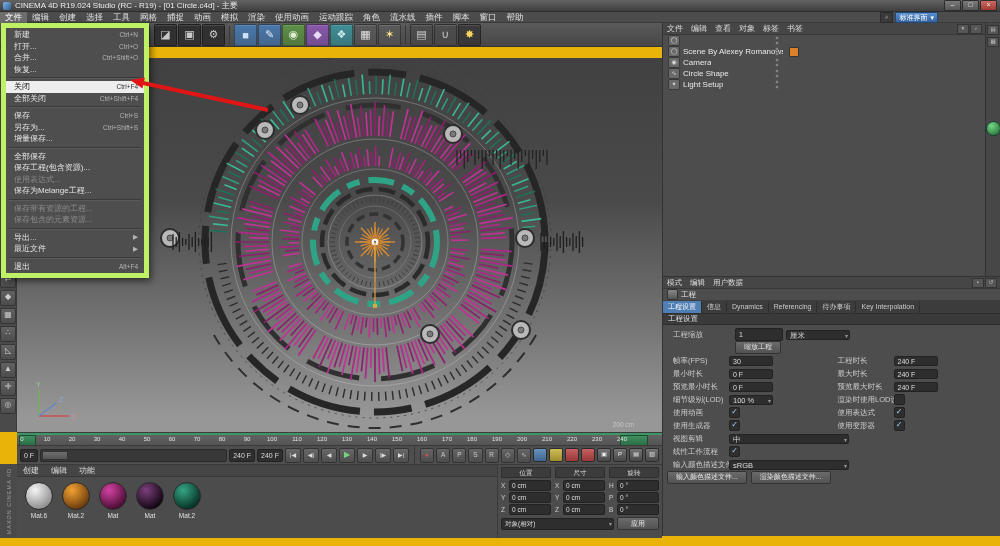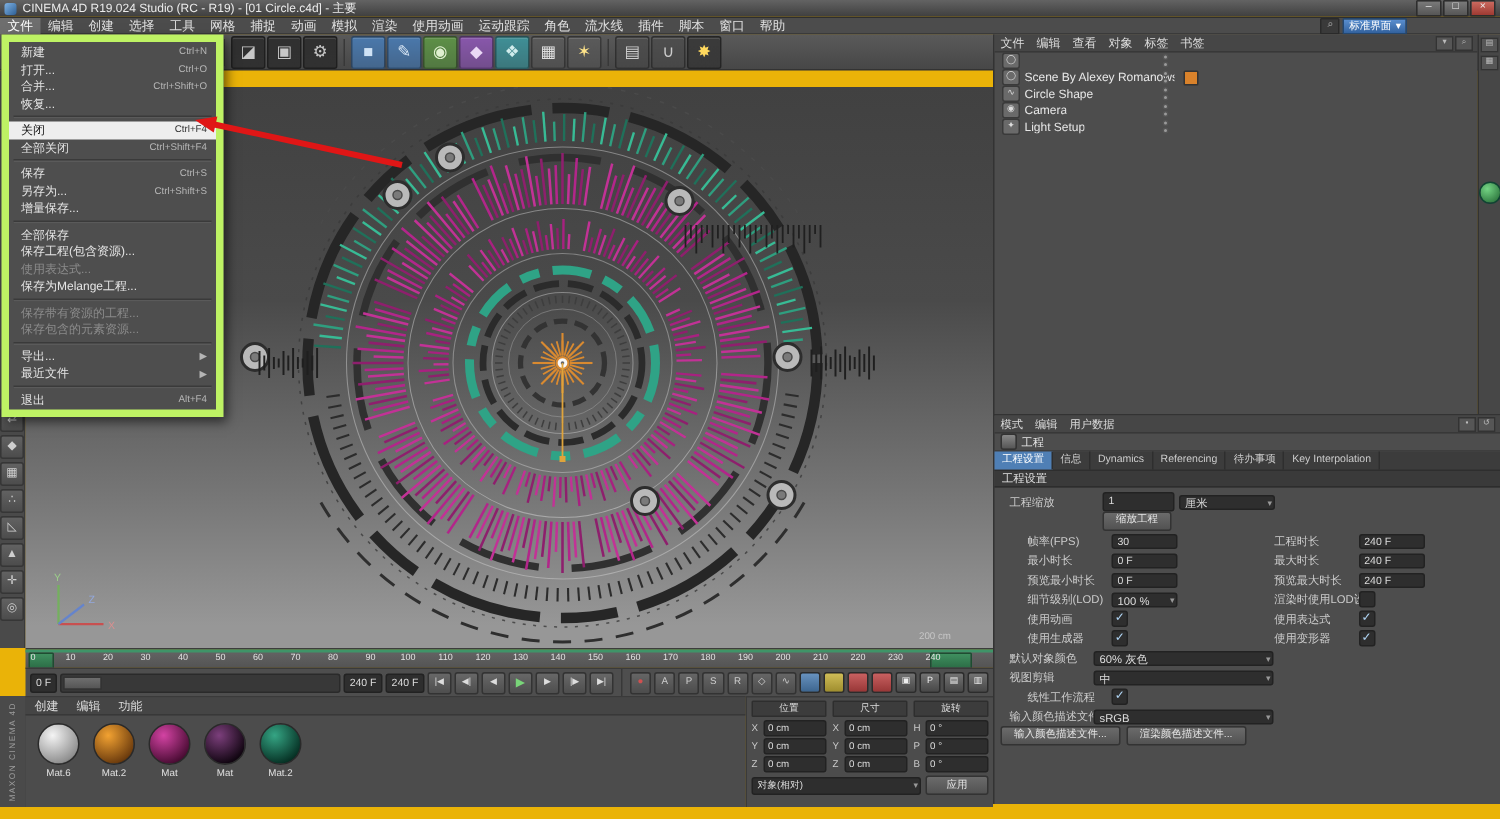--- a/index.html
+++ b/index.html
@@ -109,21 +109,21 @@
   #am-object{height:11px;display:flex;align-items:center;gap:3px;padding-left:4px;border-bottom:1px solid #3e3e3e;color:#e5e5e5;}
   .am-obj-icon{width:9px;height:9px;background:linear-gradient(#888,#555);border:1px solid #333;border-radius:2px;}
   #am-tabs{height:12px;display:flex;background:#3c3c3c;border-bottom:1px solid #2e2e2e;}
   .am-tab{padding:0 5px;line-height:12px;font-size:7px;color:#ccc;border-right:1px solid #2e2e2e;white-space:nowrap;}
   .am-tab.active{background:#4f7fb5;color:#fff;}
   #am-section{height:10px;background:#3a3a3a;border-bottom:1px solid #2d2d2d;line-height:10px;padding-left:5px;color:#e0e0e0;}
   #am-body{padding:3px 4px;}
   .ar{display:flex;align-items:center;height:13px;}
   .ar .lab{color:#ccc;white-space:nowrap;overflow:hidden;}
   .cell{display:flex;align-items:center;width:50%;}
-  .cell .lab{width:62px;padding-left:6px;box-sizing:border-box;margin-left:12px;}
+  .cell .lab{width:62px;padding-left:6px;box-sizing:border-box;}
   .cell .fld{width:44px;box-sizing:border-box;height:10px;line-height:10px;}
   .cell .dd{width:44px;box-sizing:border-box;height:10px;line-height:10px;}
   .cb{width:9px;height:9px;background:#2e2e2e;border:1px solid #222;border-radius:2px;color:#aed3f2;font-size:8px;line-height:8px;text-align:center;}
   .ar.widerow .lab{width:62px;padding-left:6px;box-sizing:border-box;}
   .ar.widerow .dd{width:120px;box-sizing:border-box;height:10px;line-height:10px;}
   .am-btn{height:11px;line-height:10px;font-size:7px;padding:0 8px;margin-right:4px;}
 
   
   #statusbar{position:absolute;left:0;top:536px;width:1000px;height:10px;background:#4a4a4a;border-top:1px solid #333;display:flex;align-items:center;padding:0 4px;box-sizing:border-box;font-size:7.5px;color:#e0e0e0;}
 
@@ -1022,30 +1022,30 @@
         <div class="om-row">
           <div class="om-obj-icon">◯</div>
           <span class="om-name">Scene By Alexey Romanowsky</span>
           <div class="om-dots">
             <div class="om-dot"></div>
             <div class="om-dot"></div>
           </div>
           <div class="om-tag" style="background: rgb(217, 130, 43);"></div>
         </div>
         <div class="om-row">
-          <div class="om-obj-icon">∿</div>
-          <span class="om-name">Circle Shape</span>
+          <div class="om-obj-icon">◉</div>
+          <span class="om-name">Camera</span>
           <div class="om-dots">
             <div class="om-dot"></div>
             <div class="om-dot"></div>
           </div>
         </div>
         <div class="om-row">
-          <div class="om-obj-icon">◉</div>
-          <span class="om-name">Camera</span>
+          <div class="om-obj-icon">∿</div>
+          <span class="om-name">Circle Shape</span>
           <div class="om-dots">
             <div class="om-dot"></div>
             <div class="om-dot"></div>
           </div>
         </div>
         <div class="om-row">
           <div class="om-obj-icon">✦</div>
           <span class="om-name">Light Setup</span>
           <div class="om-dots">
             <div class="om-dot"></div>
@@ -1149,24 +1149,20 @@
           <div class="cell">
             <span class="lab">使用生成器</span>
             <div class="cb">✓</div>
           </div>
           <div class="cell">
             <span class="lab">使用变形器</span>
             <div class="cb">✓</div>
           </div>
         </div>
         <div class="ar widerow">
-          <span class="lab">默认对象颜色</span>
-          <div class="dd">60% 灰色</div>
-        </div>
-        <div class="ar widerow">
           <span class="lab">视图剪辑</span>
           <div class="dd">中</div>
         </div>
         <div class="ar">
           <div class="cell">
             <span class="lab">线性工作流程</span>
             <div class="cb">✓</div>
           </div>
         </div>
         <div class="ar widerow">

